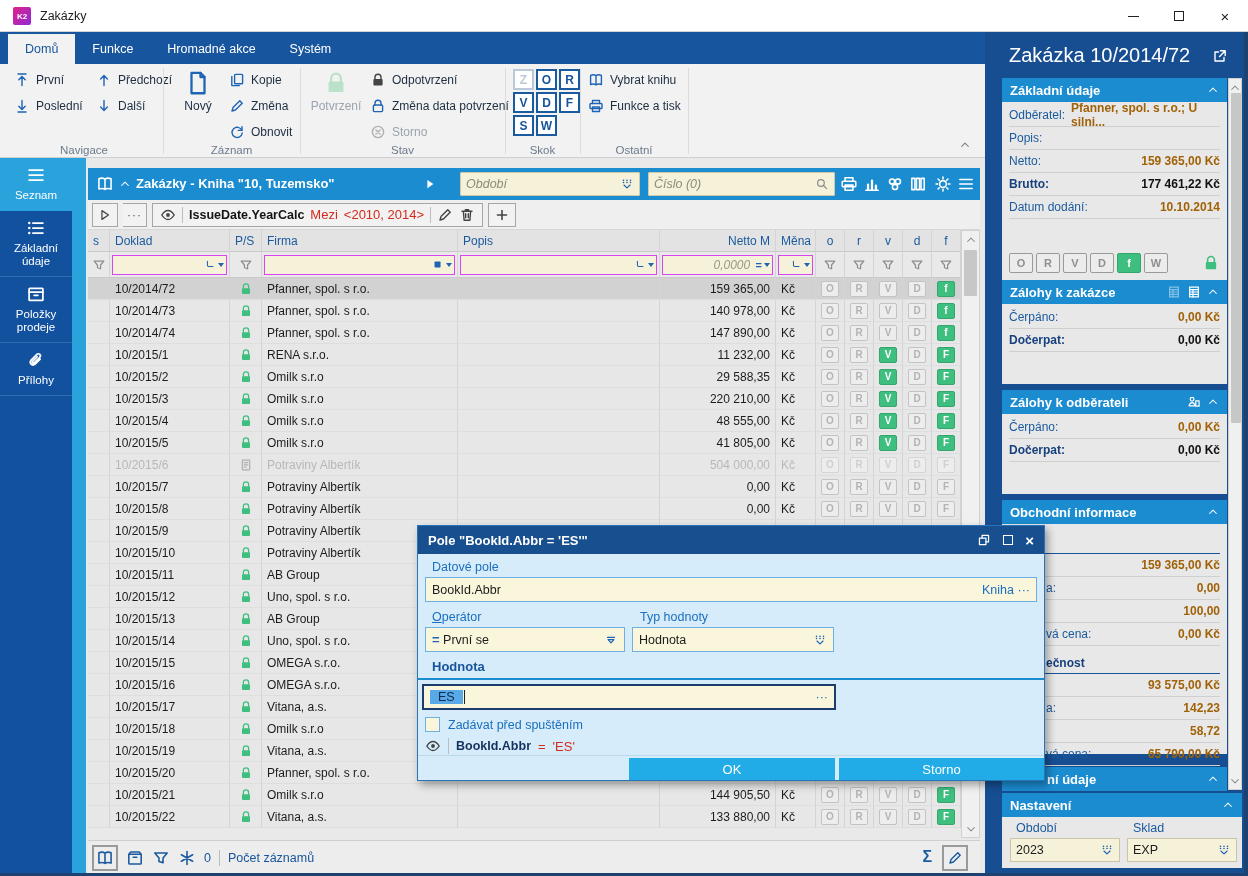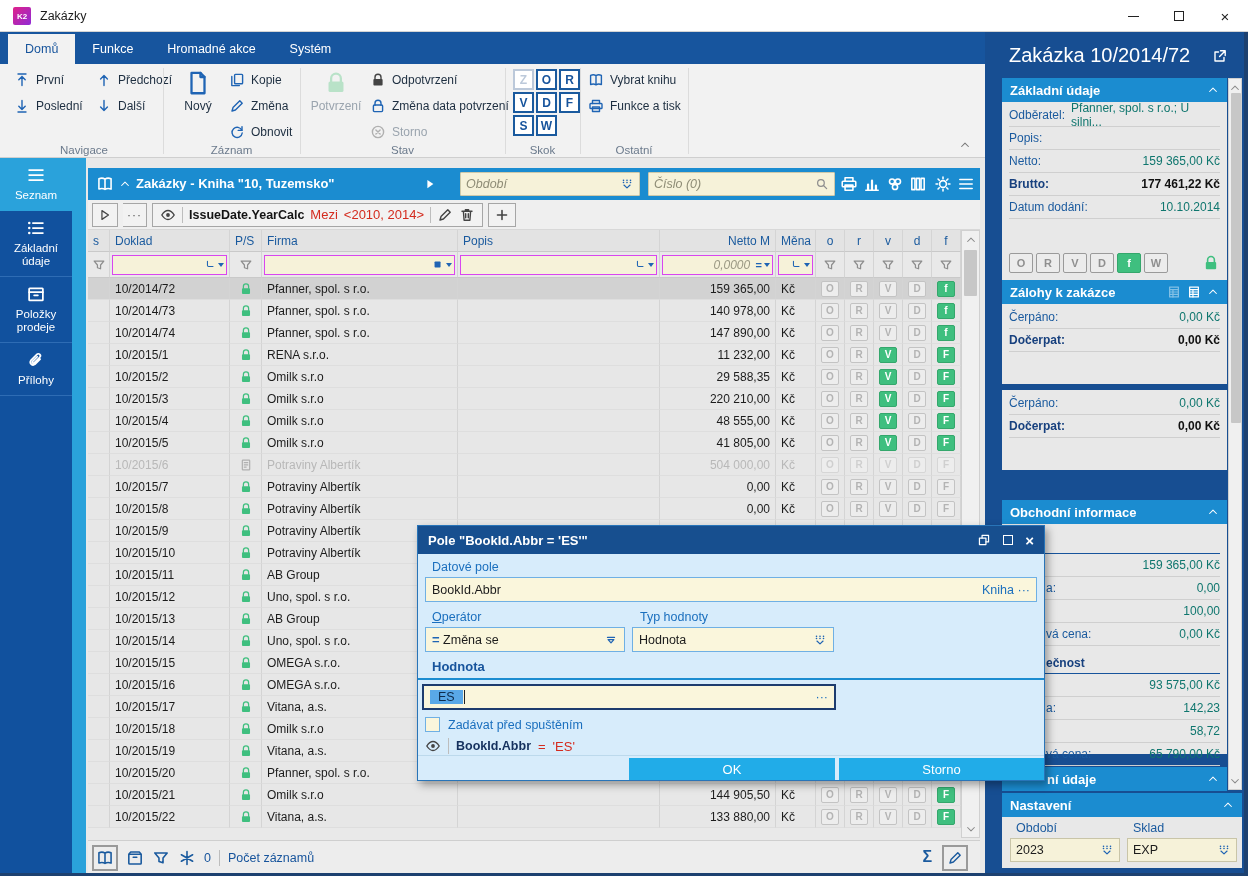--- a/index.html
+++ b/index.html
@@ -111,21 +111,21 @@
   
   #panel { position:absolute; left:985px; top:32px; width:259px; height:842px; background:#174E92; z-index:5; }
   #ptitle { position:absolute; left:24px; top:12px; color:#fff; font-size:20px; }
   #pext { position:absolute; right:16px; top:16px; }
   .psec { position:absolute; left:17px; width:225px; }
   .phead { height:24px; background:#1B8CD0; color:#fff; font-weight:bold; font-size:13px; display:flex; align-items:center; padding:0 8px; gap:6px; }
   .phead .sp { flex:1; }
   .pcontent { background:#e8e8e8; padding:2px 0 0 0; }
   .prow { display:flex; align-items:center; height:23px; margin:0 7px; border-bottom:1px solid #cfcfcf; }
   .prow .plabel { color:#1A5A9E; }
-  .prow .pval { flex:1; text-align:right; color:#0f766e; }
+  .prow .pval { flex:1; text-align:right; color:#a16207;font-weight:bold; }
   .prow.left .pval { text-align:left; margin-left:6px; flex:1; }
   .prow.bold .plabel, .prow.bold .pval { font-weight:bold; color:#17407E; }
   .prow.bold .pval { color:#111; }
   .psub { height:26px; margin:2px 7px 0 7px; border-bottom:1.5px solid #17549C; color:#17407E; font-weight:bold; display:flex; align-items:flex-end; padding-bottom:3px; }
   .frag { padding-left:37px; }
   #pflags { display:flex; align-items:center; gap:3px; padding:5px 7px 7px 7px; }
   .pflag { width:24px; height:20px; border:1px solid #9a9a9a; border-radius:2px; background:#ececec; color:#8f8f8f;
            font-size:11px; font-weight:bold; display:flex; align-items:center; justify-content:center; }
   .pflag.on { background:#3FBF7F; border-color:#34a76c; color:#fff; }
   #pflags .plock { margin-left:auto; }
@@ -1416,20 +1416,36 @@
             <span class="pval">0,00 Kč</span>
           </div>
           <div class="prow bold">
             <span class="plabel">Dočerpat:</span>
             <span class="pval">0,00 Kč</span>
           </div>
         </div>
     </div>
 
     <div class="psec" style="top:358px;">
+      <div class="phead">
+          <span>Zálohy k odběrateli</span>
+          <span class="sp"></span>
+          <span class="i w s14">
+            <svg viewBox="0 0 16 16">
+              <circle cx="5.8" cy="4.8" r="2.1"></circle>
+              <path d="M2.4 12.4c.5-2.6 1.9-3.8 3.4-3.8s2.9 1.2 3.4 3.8z"></path>
+              <rect x="10" y="6.8" width="3.8" height="6"></rect>
+            </svg>
+          </span>
+          <span class="i w s12">
+            <svg viewBox="0 0 16 16">
+              <path d="M3.5 10l4.5-4.5L12.5 10"></path>
+            </svg>
+          </span>
+        </div>
       <div class="pcontent" id="s3rows" style="height:80px;">
           <div class="prow">
             <span class="plabel">Čerpáno:</span>
             <span class="pval">0,00 Kč</span>
           </div>
           <div class="prow bold">
             <span class="plabel">Dočerpat:</span>
             <span class="pval">0,00 Kč</span>
           </div>
         </div>
@@ -1563,21 +1579,21 @@
         </span>
       <span class="dico" style="font-size:15px;">×</span>
     </div>
     <span class="dlabel" style="left:14px;top:34px;">Datové pole</span>
     <div class="dfield" style="left:7px;top:51px;width:612px;height:25px;">
       <span>BookId.Abbr</span><span class="sp"></span>
       <span class="bluelink">Kniha</span>&nbsp;<span class="bluelink">···</span>
     </div>
     <span class="dlabel ul1" style="left:14px;top:84px;">Operátor</span>
     <div class="dfield" style="left:7px;top:101px;width:200px;height:25px;">
-      <span class="eqs" style="font-size:13px;">=</span>&nbsp;<span>Změna se</span><span class="sp"></span>
+      <span class="eqs" style="font-size:13px;">=</span>&nbsp;<span>První se</span><span class="sp"></span>
       <span class="i blue s14">
           <svg viewBox="0 0 16 16">
             <path d="M4 5h8"></path>
             <path d="M4.7 7.5h6.6L8 11.3z"></path>
           </svg>
         </span>
     </div>
     <span class="dlabel" style="left:222px;top:84px;">Typ hodnoty</span>
     <div class="dfield" style="left:214px;top:101px;width:202px;height:25px;">
       <span>Hodnota</span>

